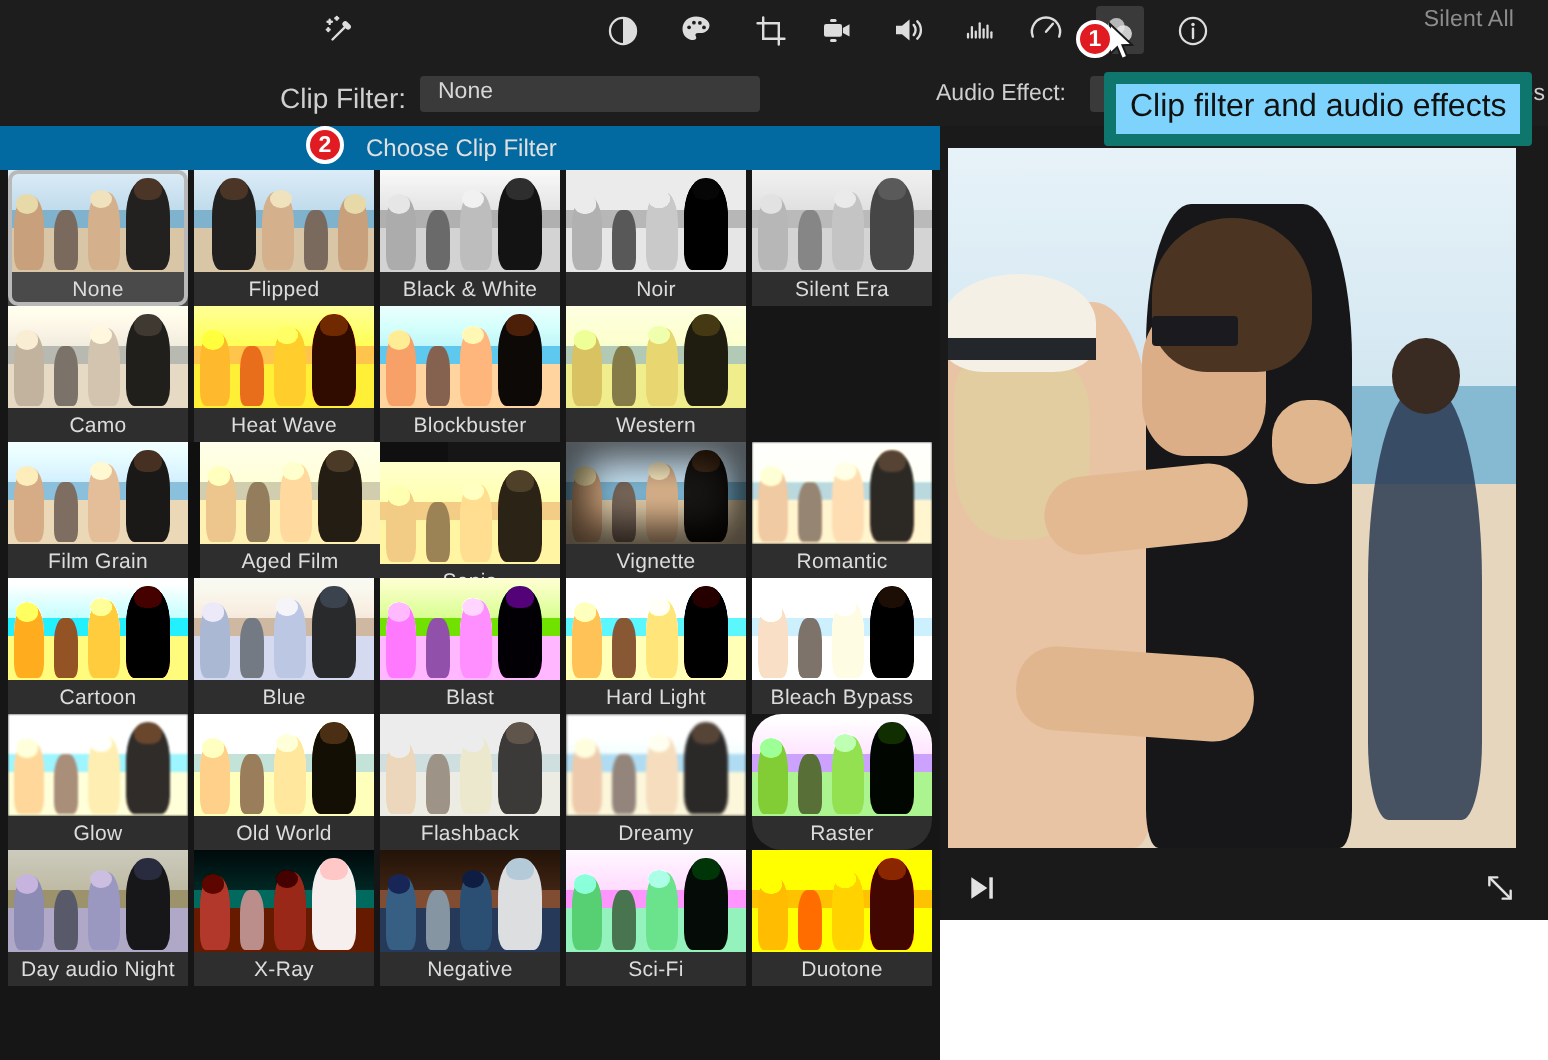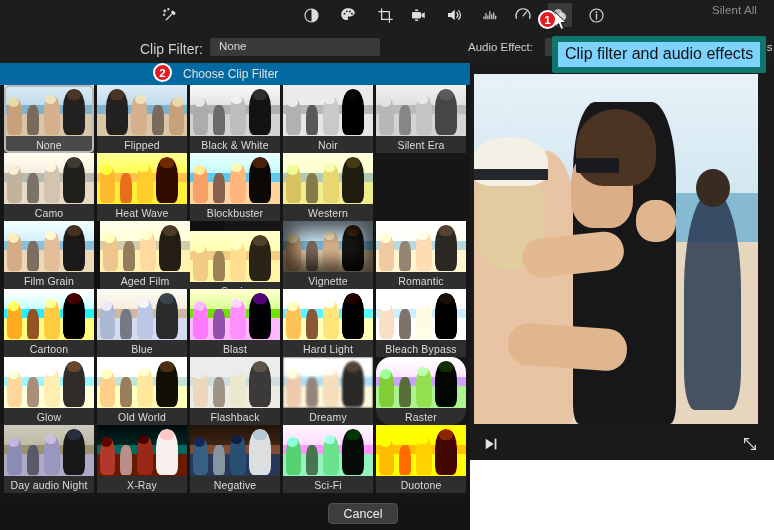--- a/index.html
+++ b/index.html
@@ -817,23 +817,20 @@
               <div class="p p3"></div>
               <div class="p3h"></div>
               <div class="p p4"></div>
               <div class="p4h"></div>
             </div>
           </div>
           <div class="caption">Duotone</div>
         </div>
       </div>
 
-    <div class="cancel-bar">
-      <div class="cancel-btn">Cancel</div>
-    </div>
   </div>
 
   <div class="viewer">
     <div class="viewer-stage">
       <div class="big-scene">
         <div class="bs-sky"></div>
           <div class="bs-sea"></div>
           <div class="bs-sand"></div>
         <div class="bs-bgp bs-bg1"></div>
         <div class="bs-bgp bs-bg2"></div>

